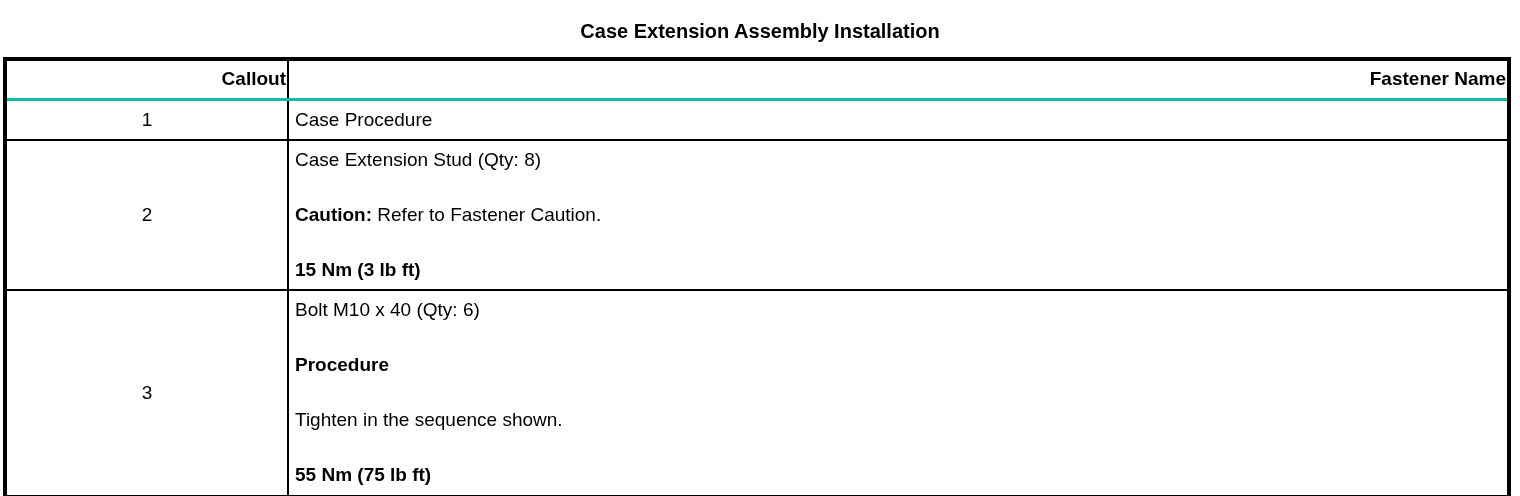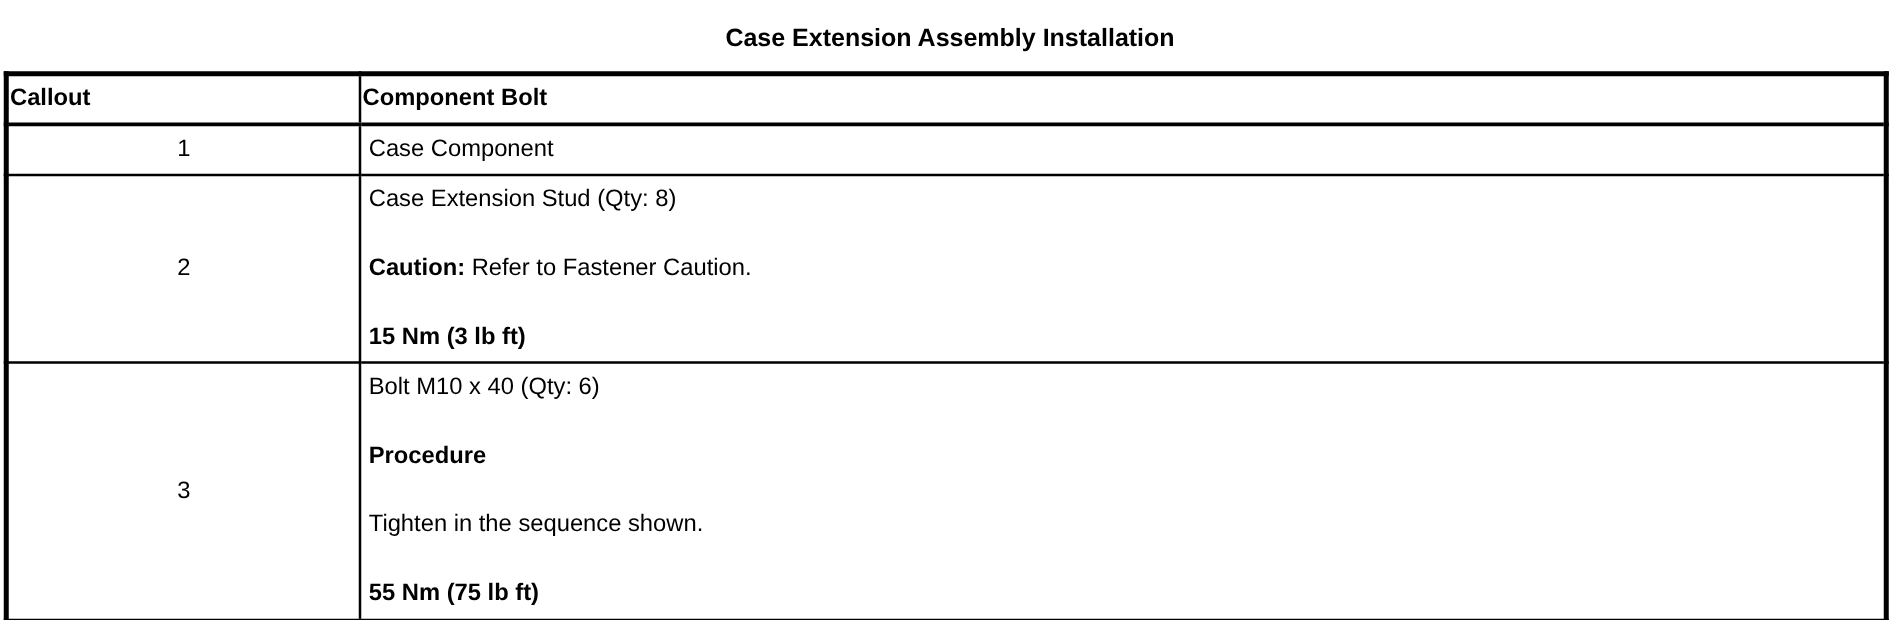--- a/index.html
+++ b/index.html
@@ -29,24 +29,24 @@
     width: 1508px;
     border: 4px solid #000000;
   }
   .spec-table th,
   .spec-table td {
     border: 2px solid #000000;
     font-size: 19px;
   }
   .spec-table thead th {
     font-weight: bold;
-    text-align: left;
+    text-align: right;
     vertical-align: middle;
     height: 40px;
-    border-bottom: 3px solid #000000;
+    border-bottom: 3px solid #14b8a6;
   }
   th.callout-col { width: 283px; }
   td.callout-cell {
     text-align: center;
     vertical-align: middle;
     font-weight: normal;
   }
   td.component-cell {
     vertical-align: top;
     text-align: left;
@@ -66,29 +66,29 @@
 </style>
 </head>
 <body>
 
 <div class="title">Case Extension Assembly Installation</div>
 
 <table class="spec-table">
   <thead>
     <tr>
       <th class="callout-col">Callout</th>
-      <th class="component-col">Component Bolt</th>
+      <th class="component-col">Fastener Name</th>
     </tr>
   </thead>
   <tbody>
 
   <tr>
         <td class="callout-cell">1</td>
         <td class="component-cell">
-          <p>Case Component</p>
+          <p>Case Procedure</p>
         </td>
       </tr>
       <tr>
         <td class="callout-cell">2</td>
         <td class="component-cell">
           <p>Case Extension Stud (Qty: 8)</p>
           <p><b>Caution:</b> Refer to Fastener Caution.</p>
           <p class="bold">15 Nm (3 lb ft)</p>
         </td>
       </tr>

